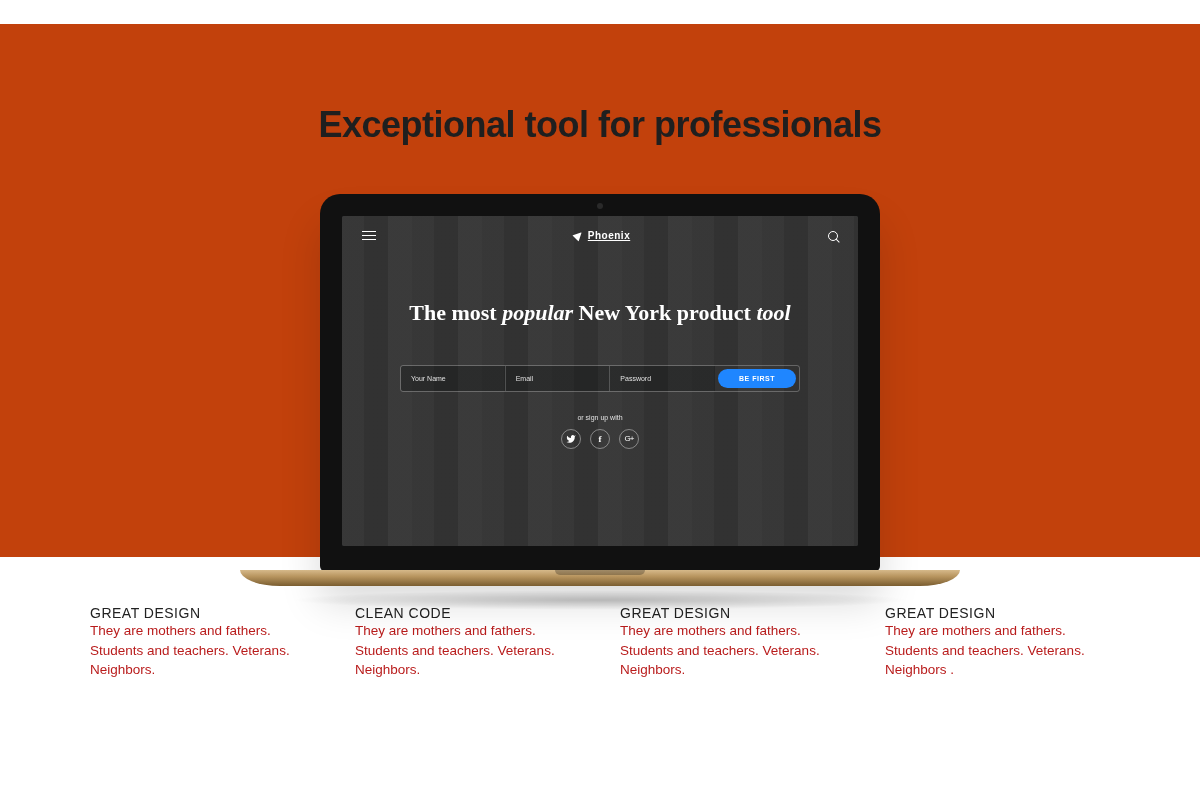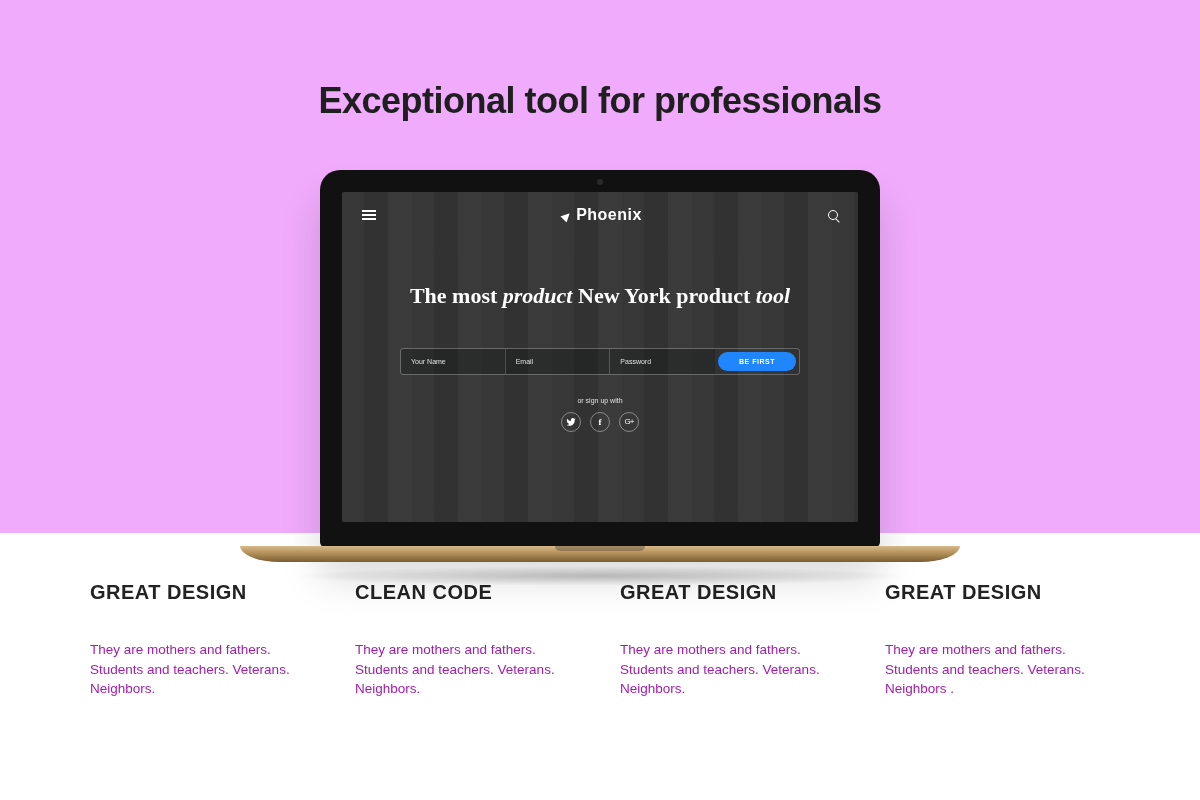--- a/index.html
+++ b/index.html
@@ -1,22 +1,23 @@
 <!DOCTYPE html>
 <html><head>
 <meta charset="utf-8">
 <style>
   * { box-sizing: border-box; margin: 0; padding: 0; }
   html, body { width: 1200px; height: 800px; font-family: "Segoe UI", "Helvetica Neue", Arial, sans-serif; }
   body { background: #ffffff; overflow: hidden; }
   .hero {
     height: 533px;
-    background: #f0abfc;
+    background: #c2410c;
     position: relative;
     text-align: center;
+    margin-top: 24px;
   }
   .headline {
     font-size: 36px;
     font-weight: 800;
     color: #1f1f1f;
     padding-top: 80px;
     letter-spacing: -0.5px;
   }
   
   .laptop-wrap {
@@ -58,21 +59,21 @@
     display: flex; align-items: center; justify-content: space-between;
     padding: 14px 20px 0 20px; font-size: 9px;
   }
   .menu-icon { width: 14px; height: 10px; position: relative; }
   .menu-icon::before, .menu-icon::after, .menu-icon span {
     content: ""; position: absolute; left: 0; right: 0; height: 1.5px; background: #fff;
   }
   .menu-icon::before { top: 0; }
   .menu-icon span { top: 4px; }
   .menu-icon::after { top: 8px; }
-  .brand { letter-spacing: 0.5px; font-weight: 600; font-size: 16px; }
+  .brand { letter-spacing: 0.5px; font-weight: 600; font-size: 10px; text-decoration: underline; }
   .brand::before {
     content: ""; display: inline-block; width: 9px; height: 9px;
     background: linear-gradient(135deg,#fff 50%, transparent 50%);
     margin-right: 5px; transform: translateY(1px) rotate(45deg);
     clip-path: polygon(0 100%, 50% 0, 100% 100%);
     background: #fff;
   }
   .search-icon {
     width: 10px; height: 10px; border: 1.3px solid #fff; border-radius: 50%; position: relative;
   }
@@ -123,25 +124,25 @@
     background: radial-gradient(ellipse at center, rgba(0,0,0,0.22), rgba(0,0,0,0) 70%);
   }
   
   .features {
     background: #ffffff;
     padding: 48px 90px 0 90px;
     display: grid; grid-template-columns: repeat(4, 1fr);
     column-gap: 40px;
   }
   .feature h4 {
-    font-size: 20px; font-weight: 700; letter-spacing: 0.5px;
+    font-size: 14px; font-weight: 400; letter-spacing: 0.5px;
     color: #222; text-transform: uppercase; 
   }
   .feature p {
-    font-size: 13.5px; line-height: 1.45; color: #a21caf; margin-top: 36px;
+    font-size: 13.5px; line-height: 1.45; color: #b91c1c;
   }
 </style>
 </head>
 <body>
 
 <section class="hero">
   <h1 class="headline">Exceptional tool for professionals</h1>
 
   <div class="laptop-wrap">
     <div class="laptop-lid">
@@ -150,21 +151,21 @@
         <div class="screen-bg"></div>
         <div class="screen-inner">
           <div class="topbar">
             <div class="menu-icon">
                 <span></span>
               </div>
             <div class="brand">Phoenix</div>
             <div class="search-icon"></div>
           </div>
           <div class="hero-inner">
-            <div class="hero-title" id="hero-title">The most <em>product</em> New York product <em>tool</em></div>
+            <div class="hero-title" id="hero-title">The most <em>popular</em> New York product <em>tool</em></div>
 
             <div class="signup-row">
               <div class="signup-cell">Your Name</div>
               <div class="signup-cell">Email</div>
               <div class="signup-cell" style="border-right:none">Password</div>
               <div class="cta-button">BE FIRST</div>
             </div>
 
             <div class="signup-with">or sign up with</div>
             <div class="social-row">

